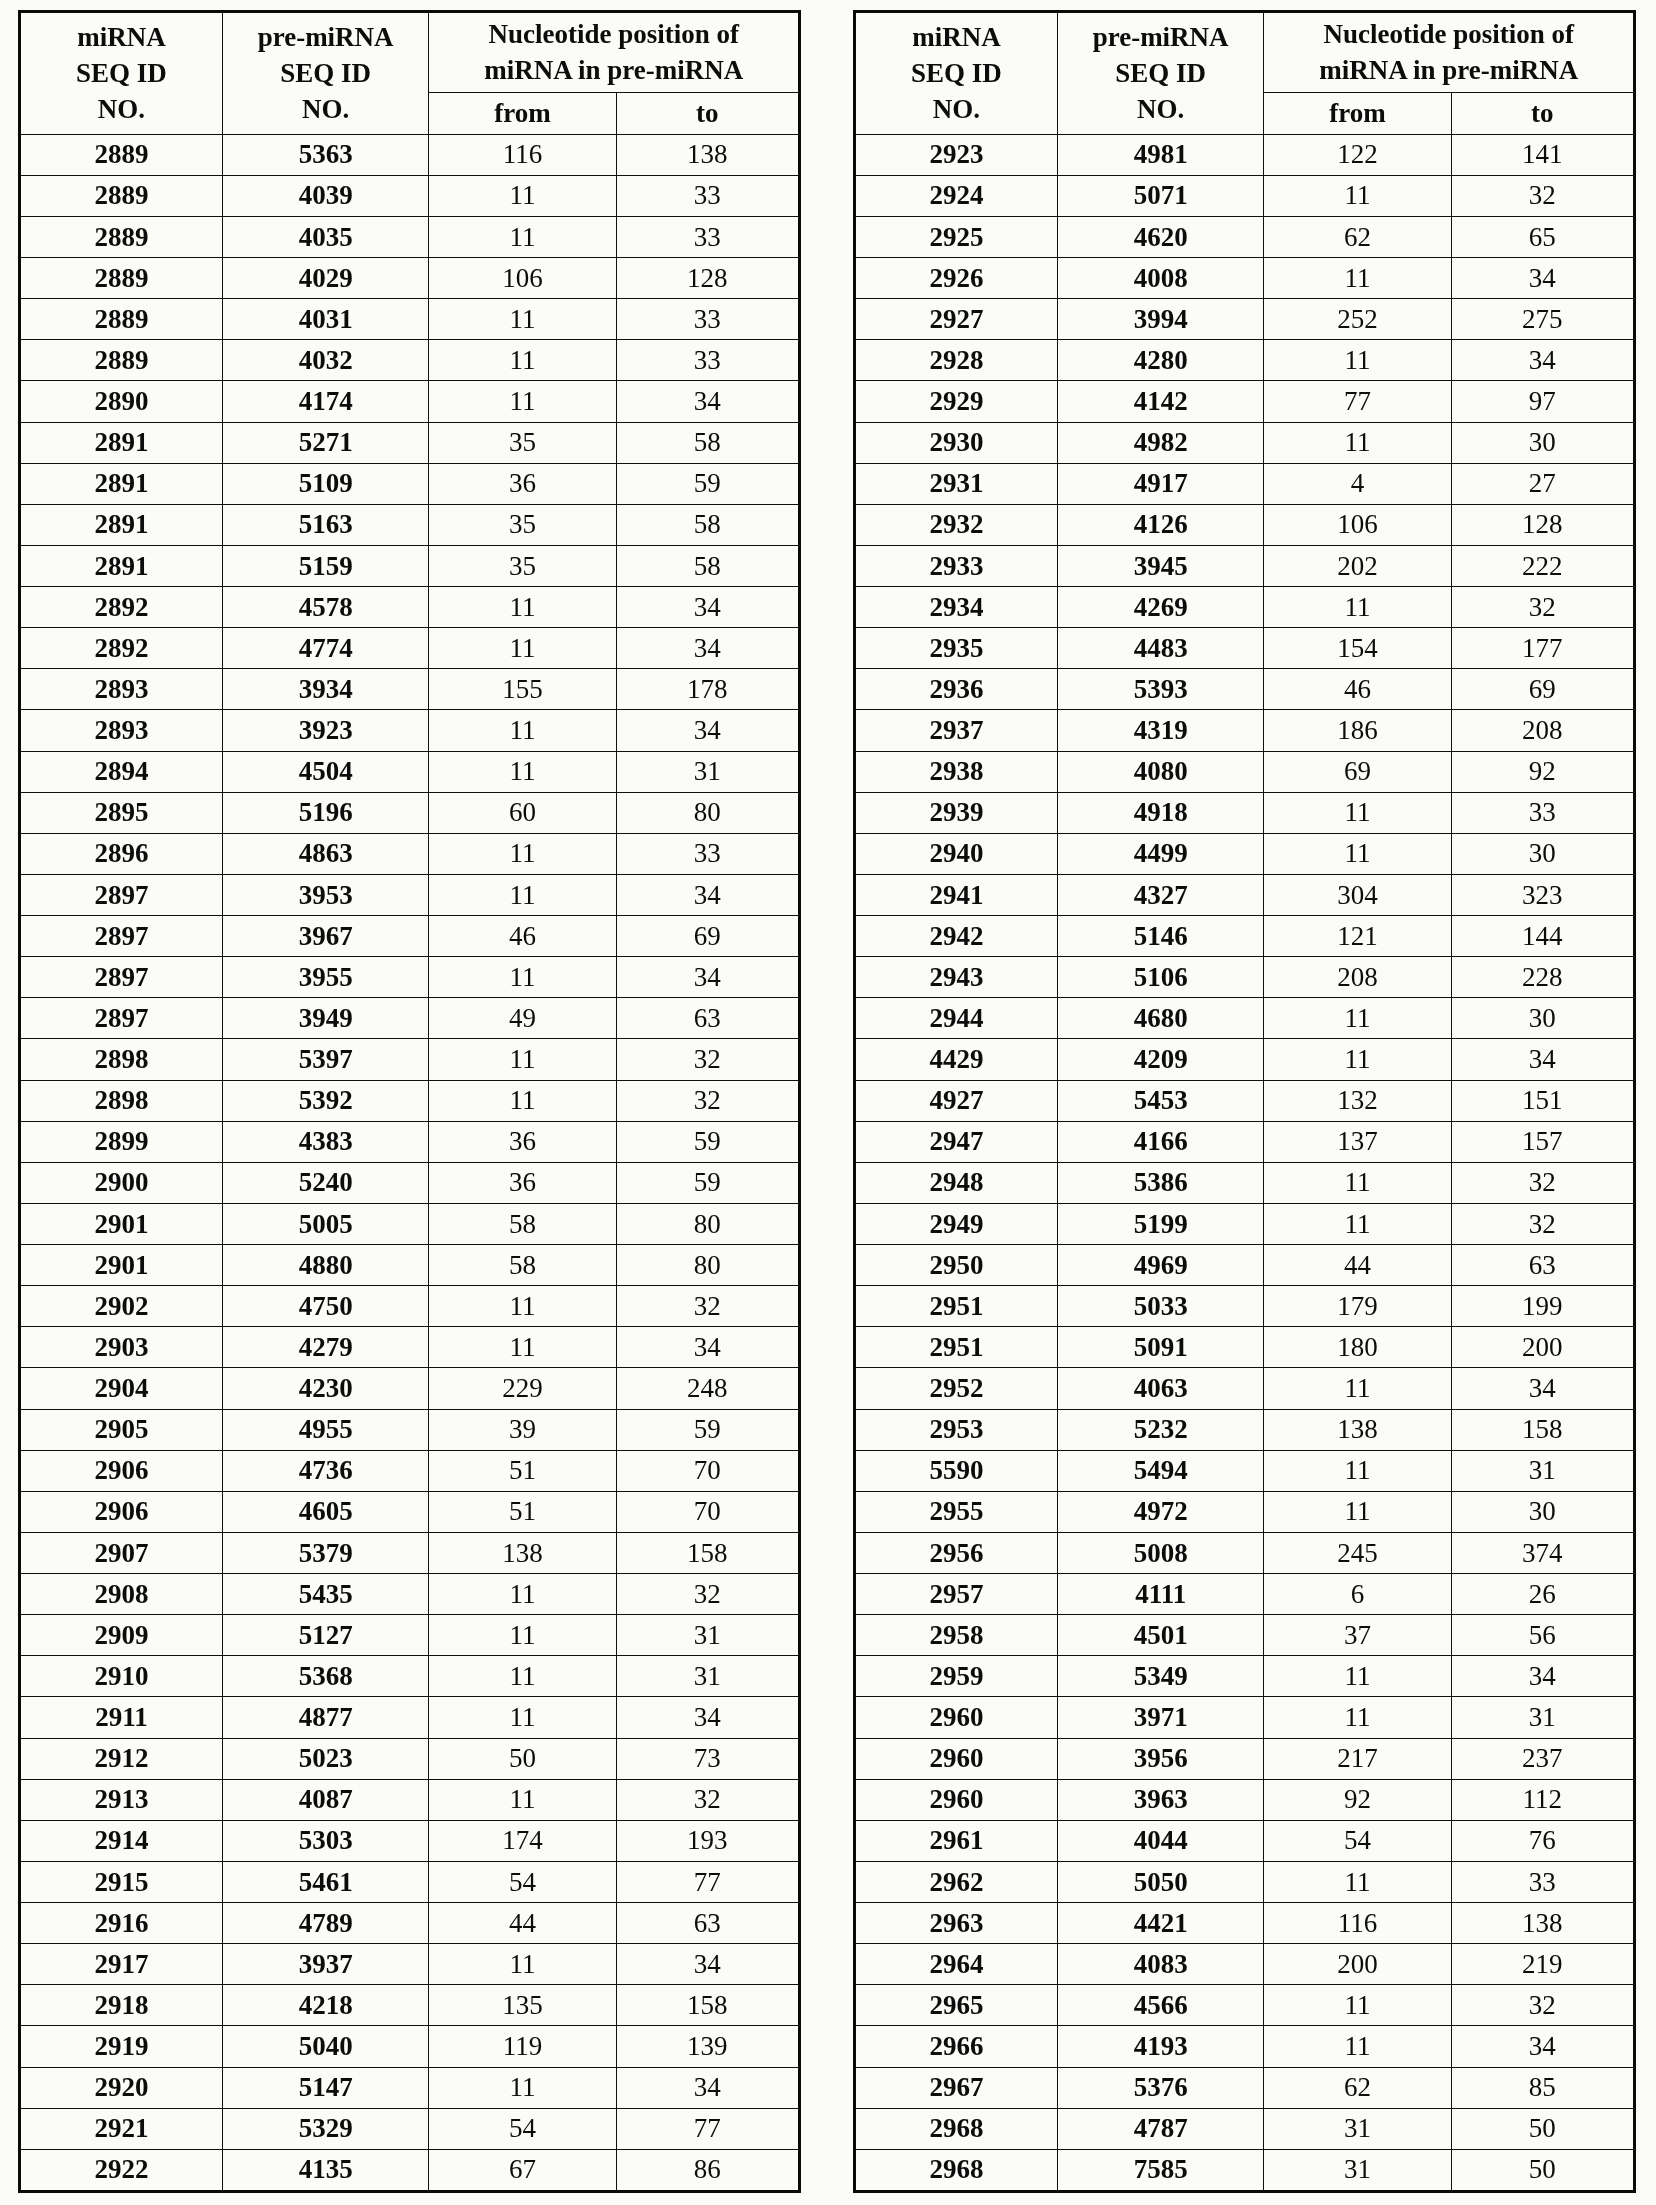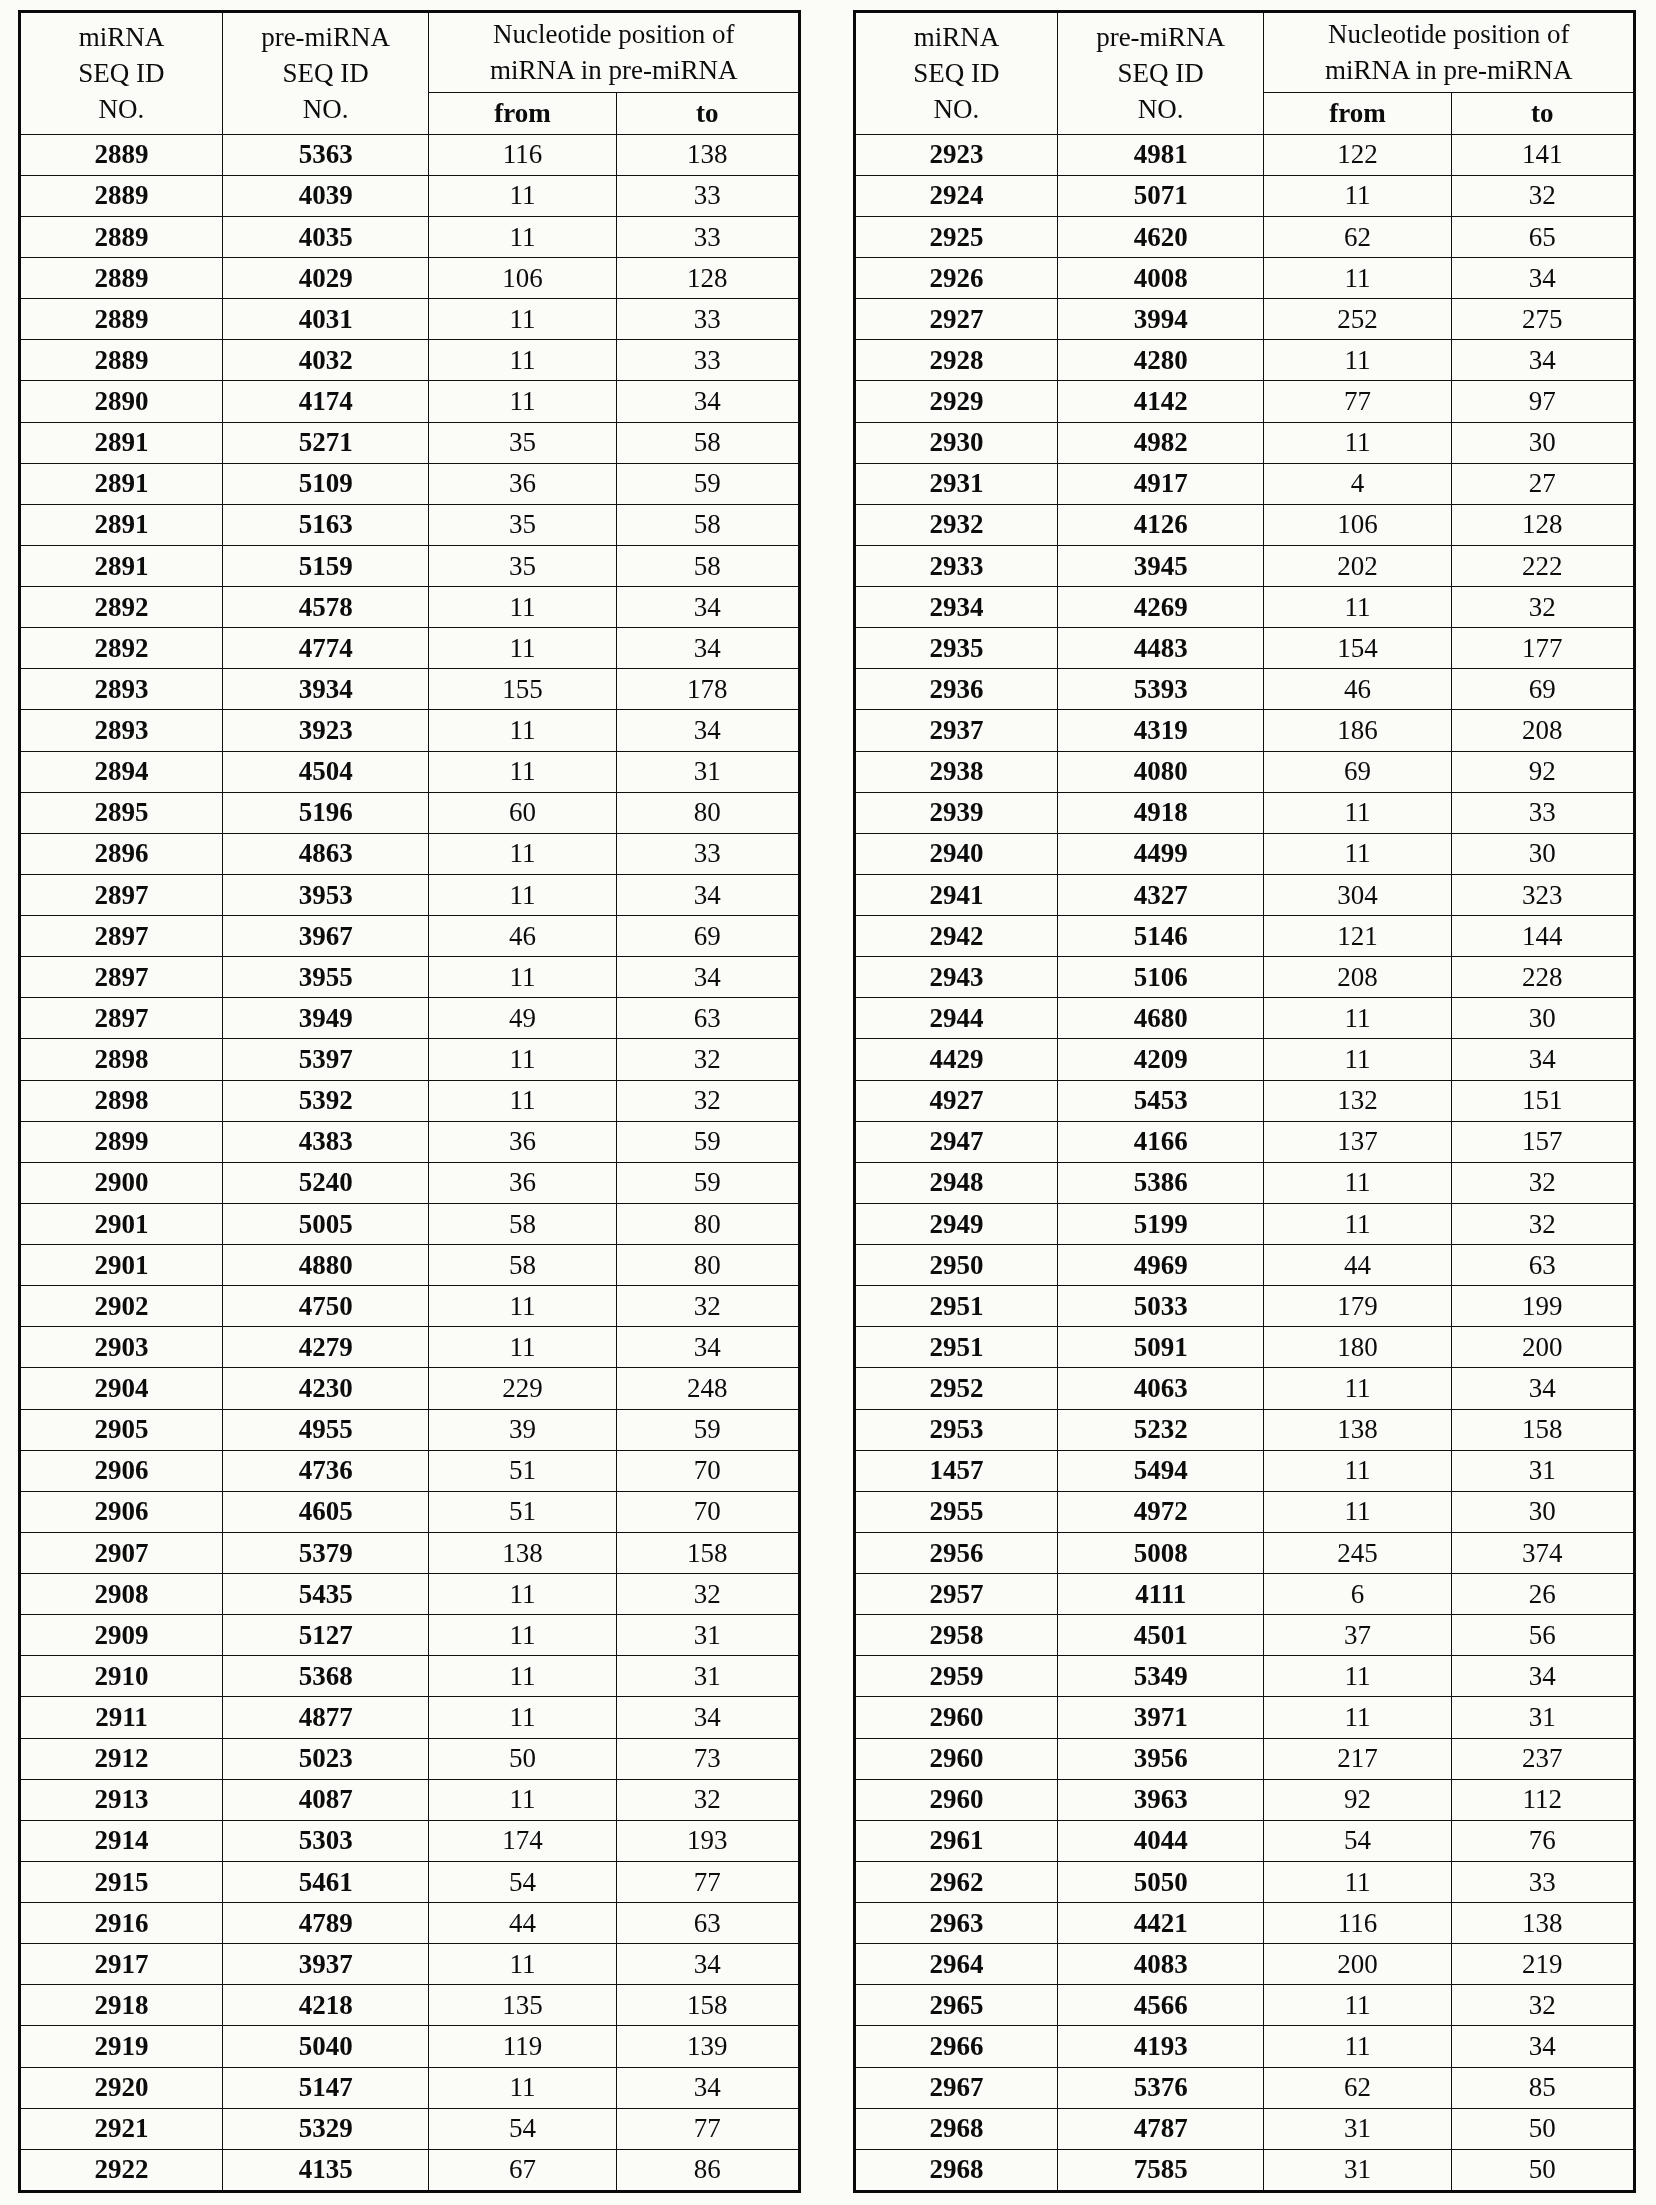--- a/index.html
+++ b/index.html
@@ -34,21 +34,21 @@
     text-align: center;
     vertical-align: middle;
     padding: 0;
     font-size: 27px;
     overflow: hidden;
     white-space: nowrap;
   }
   .seq-table thead th { font-weight: bold; }
   .seq-table thead tr.h-top { height: 81px; }
   .seq-table thead tr.h-sub { height: 42px; }
-  .hline { line-height: 36px; font-weight: normal; }
+  .hline { line-height: 36px; font-weight: bold; }
   .seq-table tbody td { height: 41px; font-weight: normal; }
   .seq-table tbody td:nth-child(1),
   .seq-table tbody td:nth-child(2) { font-weight: bold; }
   col.c-id1 { width: 26%; }
   col.c-id2 { width: 26.5%; }
   col.c-from { width: 24%; }
   col.c-to { width: 23.5%; }
 </style>
 </head>
 <body>
@@ -604,21 +604,21 @@
           <td>11</td>
           <td>34</td>
         </tr>
         <tr>
           <td>2953</td>
           <td>5232</td>
           <td>138</td>
           <td>158</td>
         </tr>
         <tr>
-          <td>1457</td>
+          <td>5590</td>
           <td>5494</td>
           <td>11</td>
           <td>31</td>
         </tr>
         <tr>
           <td>2955</td>
           <td>4972</td>
           <td>11</td>
           <td>30</td>
         </tr>

